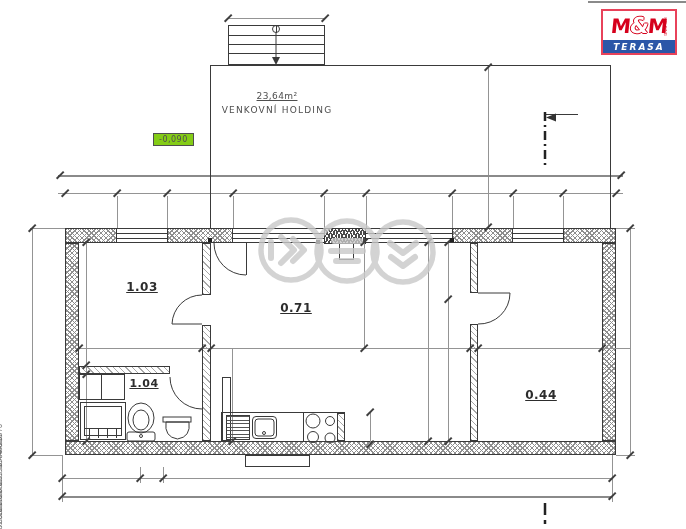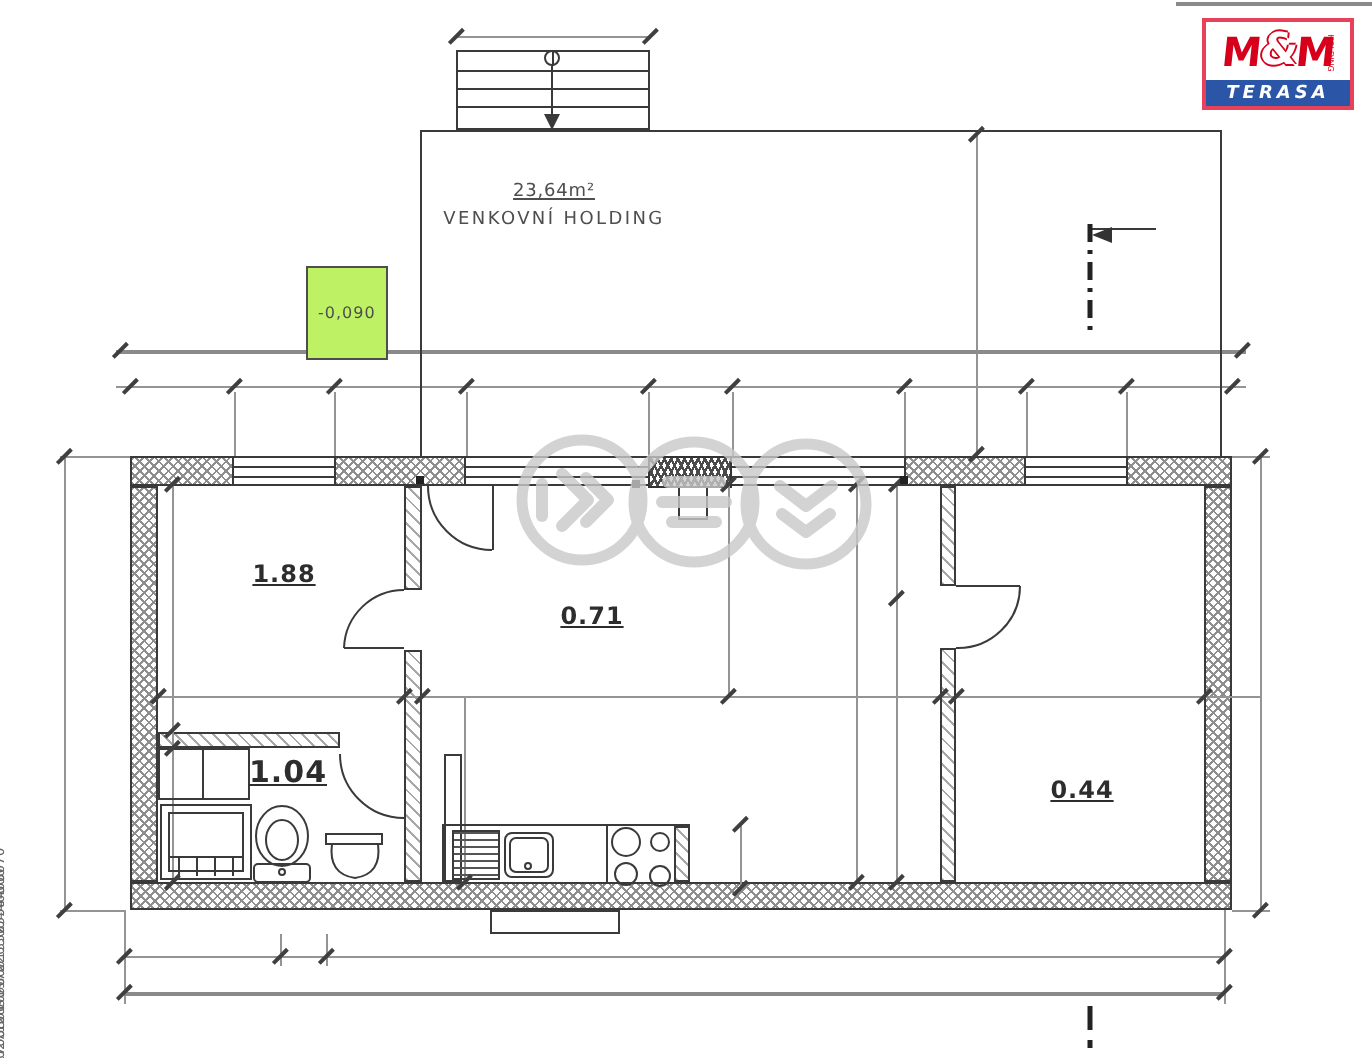--- a/index.html
+++ b/index.html
@@ -31,26 +31,26 @@
         border:1px solid #3a3a3a;box-sizing:border-box;z-index:2}
   .tick{width:10px;height:1.5px;background:#3f3f3f;
         transform:translate(-50%,-50%) rotate(-45deg);z-index:2}
   .ann{font-size:6.5px;color:#676767;transform:translateX(-50%);
        white-space:nowrap;line-height:1;z-index:4;letter-spacing:.2px}
   .ann.rot{transform:translate(-50%,-50%) rotate(-90deg)}
   .ann.u{text-decoration:underline}
   .ann.b{font-weight:bold;color:#333}
   .room{font-size:12px;font-weight:bold;color:#2d2d2d;text-decoration:underline;
         transform:translateX(-50%);letter-spacing:.5px;z-index:4;white-space:nowrap}
-  .room.small{font-size:15px}
+  .room.small{font-size:11px}
   .terr{color:#4e4e4e;transform:translateX(-50%);letter-spacing:1.2px;font-size:9px;
         z-index:4;white-space:nowrap}
   .terr.u{text-decoration:underline;letter-spacing:.4px}
-  .lvl{border:1.2px solid #4e4e4e;font-size:8px;color:#4e4e4e;padding:18px 5px;
-       background:#bef264;z-index:4;letter-spacing:.5px}
+  .lvl{border:1.2px solid #4e4e4e;font-size:8px;color:#4e4e4e;padding:1px 5px;
+       background:#84cc16;z-index:4;letter-spacing:.5px}
   #svgdraw{position:absolute;left:0;top:0;z-index:3;pointer-events:none}
   #watermark{position:absolute;left:0;top:0;z-index:6;opacity:.8;pointer-events:none}
   .wm-text{position:absolute;left:214px;top:267px;font-size:33px;font-weight:bold;
         color:#c3c3c3;letter-spacing:1px;white-space:nowrap;
         text-shadow:-1.5px 0 #fff,1.5px 0 #fff,0 -1.5px #fff,0 1.5px #fff,
                     -1px -1px #fff,1px 1px #fff,1px -1px #fff,-1px 1px #fff}
   
   #logo{position:absolute;left:601px;top:9px;width:76px;height:46px;background:#fff;
         border:2px solid #e8425a;box-sizing:border-box;z-index:7;display:flex;
         flex-direction:column}
@@ -77,21 +77,21 @@
         <span>M</span>
       </div>
     <div class="bar">TERASA</div>
     <div class="side">HOLDING</div>
   </div>
 
   <div class="abs terr u" style="left:277px;top:91px">23,64m²</div>
   <div class="abs terr" style="left:277px;top:105px">VENKOVNÍ HOLDING</div>
   <div class="abs lvl" style="left:153px;top:133px">-0,090</div>
 
-  <div class="abs room" style="left:142px;top:280px">1.88</div>
+  <div class="abs room" style="left:142px;top:280px">1.03</div>
   <div class="abs room" style="left:296px;top:301px">0.71</div>
   <div class="abs room" style="left:541px;top:388px">0.44</div>
   <div class="abs room small" style="left:144px;top:377px">1.04</div>
 
   <svg id="svgdraw" width="686" height="529" viewBox="0 0 686 529">
     <g stroke="#3a3a3a" fill="none" stroke-width="1">
 
       <path d="M172 324 A30 30 0 0 1 202 295"></path>
       <path d="M510 293 A31 31 0 0 1 478 324"></path>
       <path d="M170 377 A32 32 0 0 0 202 409"></path>

